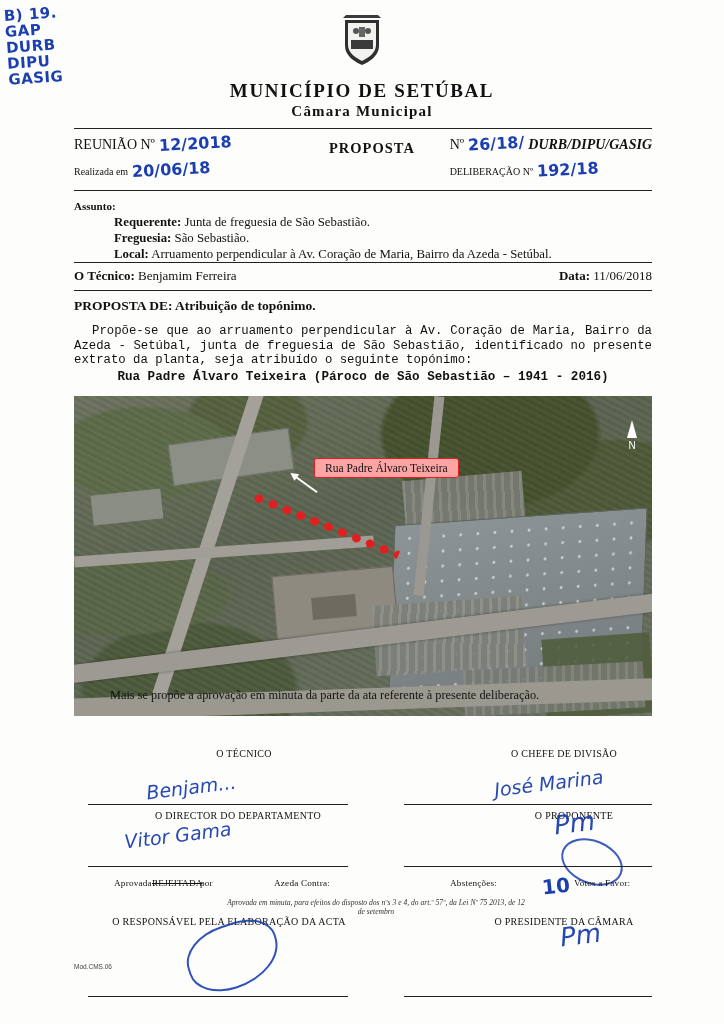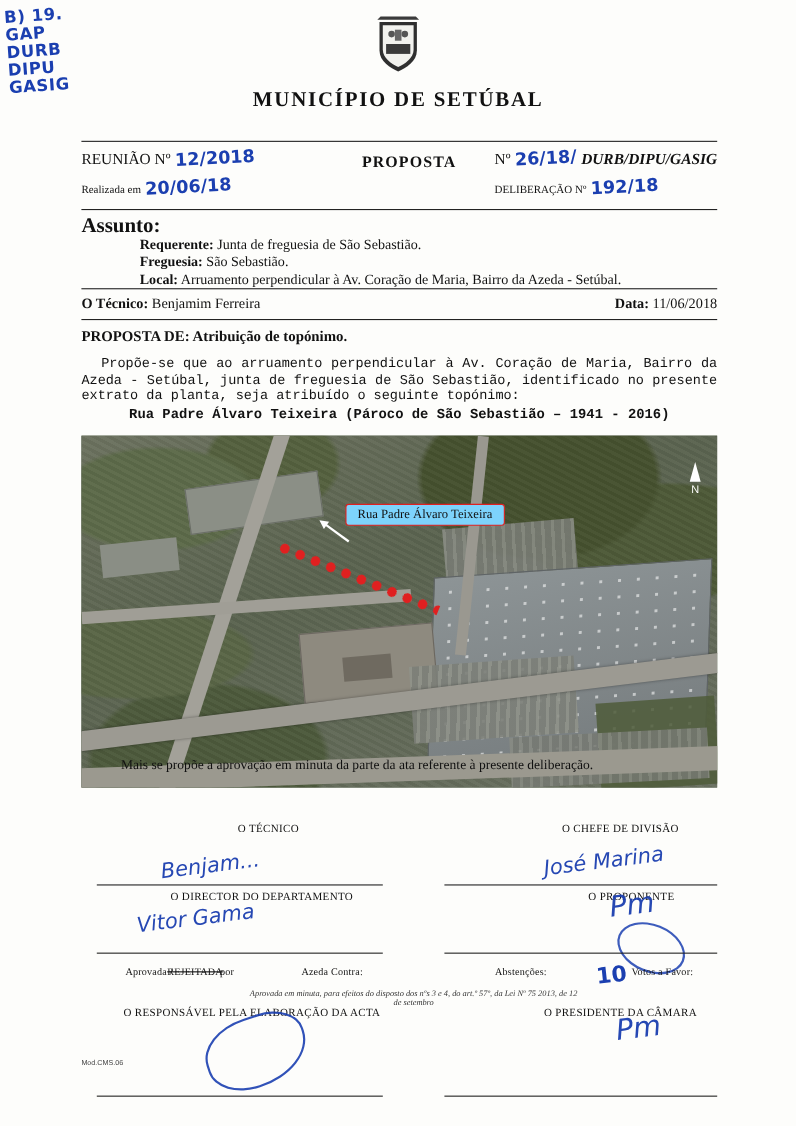--- a/index.html
+++ b/index.html
@@ -108,22 +108,22 @@
 
   
   .assunto {
     position: absolute;
     left: 74px;
     top: 198px;
     width: 578px;
     font-size: 12.8px;
     line-height: 16px;
   }
-  .assunto .head { font-weight: bold; font-size: 19px; }
-  .assunto .ind { margin-left: 53px; }
+  .assunto .head { font-weight: bold; font-size: 11px; }
+  .assunto .ind { margin-left: 40px; }
   .assunto .k { font-weight: bold; }
 
   .tecnico {
     position: absolute;
     left: 74px;
     top: 268px;
     width: 578px;
     font-size: 13px;
   }
   .tecnico .right { float: right; font-weight: bold; }
@@ -251,21 +251,21 @@
     transform-origin: left center;
     background-image: radial-gradient(circle, #e02020 4.2px, rgba(224,32,32,0) 4.6px);
     background-size: 15px 16px;
     background-repeat: repeat-x;
   }
   .callout {
     position: absolute;
     left: 240px;
     top: 62px;
     padding: 3px 10px;
-    background: #7dd3fc;
+    background: #fca5a5;
     border: 1.5px solid #e02020;
     border-radius: 3px;
     font-size: 11.5px;
     font-family: "Liberation Serif", serif;
     color: #111;
     white-space: nowrap;
   }
   .leader {
     position: absolute;
     left: 222px; top: 80px;
@@ -403,20 +403,21 @@
     <path d="M9 9 h28 v22 c0 8 -8 13 -14 16 C17 44 9 39 9 31 Z" fill="#f2f2ee"></path>
     <rect x="12" y="26" width="22" height="9" fill="#3a3a3a"></rect>
     <circle cx="17" cy="17" r="3" fill="#555"></circle>
     <circle cx="29" cy="17" r="3" fill="#555"></circle>
     <rect x="20" y="13" width="6" height="10" fill="#666"></rect>
     <path d="M4 4 h38 l-3 -3 h-32 z" fill="#3b3b3b"></path>
   </svg>
 
   <div class="title-block">
     <div class="muni">MUNICÍPIO DE SETÚBAL</div>
+    <div class="camara">Câmara Municipal</div>
   </div>
 
   <div class="meta">
     <div class="meta-left">
       <div class="row1">
         <span class="lbl">REUNIÃO Nº</span>
         <span class="hw-inline">12/2018</span>
       </div>
       <div class="row2">
         <span class="lbl-sm">Realizada em</span>

